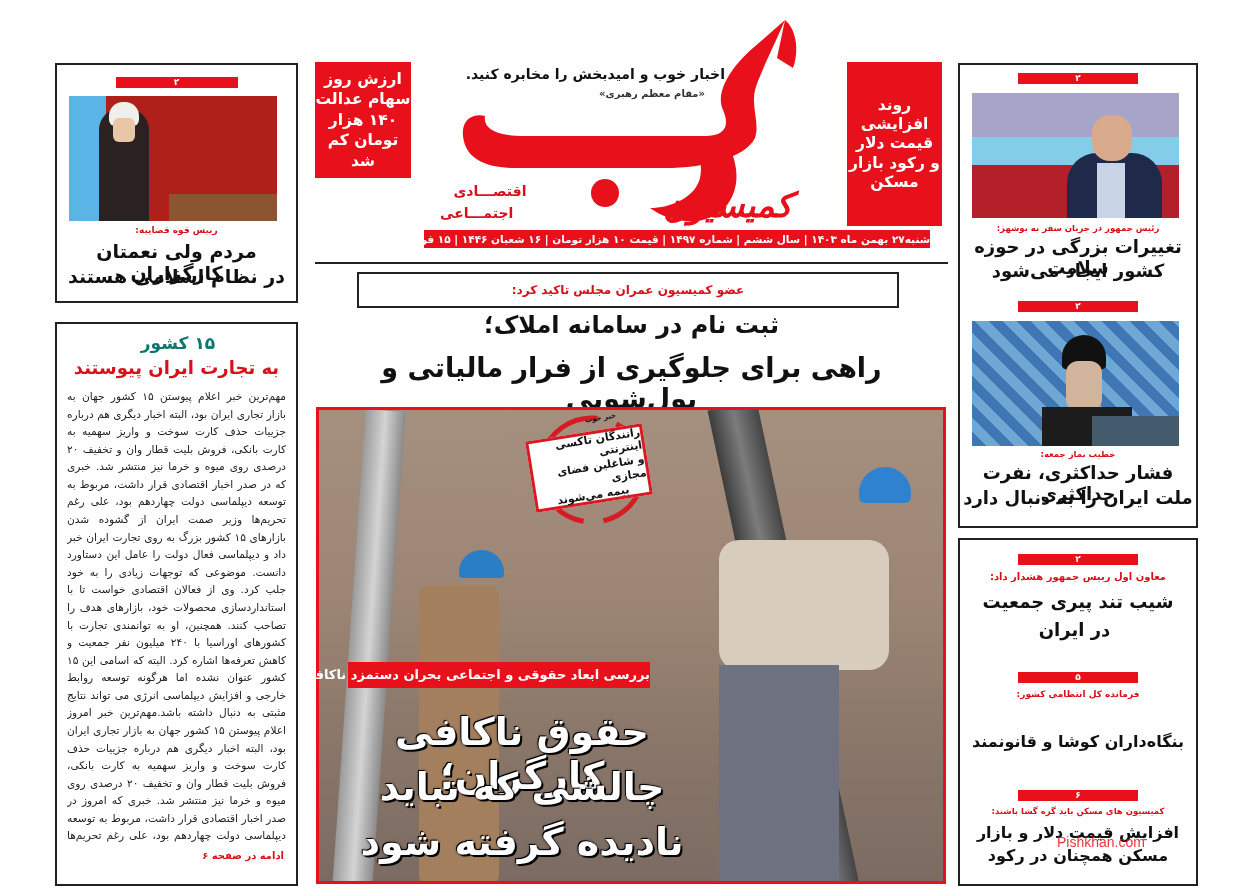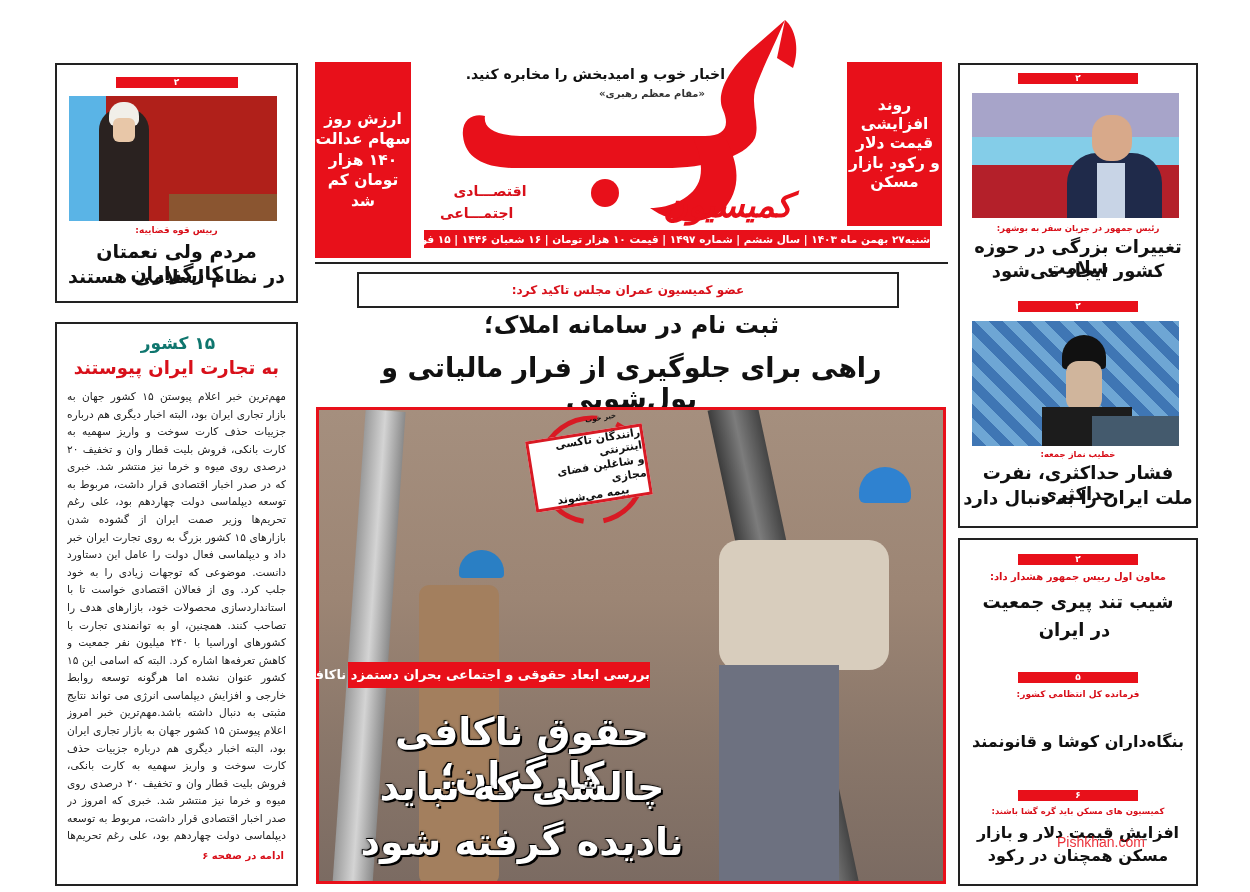--- a/index.html
+++ b/index.html
@@ -52,21 +52,21 @@
   <path d="M330 2 C340 10 345 30 338 50 L322 40 Z" fill="#e8101a"></path>
 </svg>
 <div class="motto">اخبار خوب و امیدبخش را مخابره کنید.</div>
 <div class="motto-src">«مقام معظم رهبری»</div>
 <div class="sub-ec">اقتصـــادی</div>
 <div class="sub-so">اجتمـــاعی</div>
 <div class="rooznameh">کمیسیون</div>
 <div class="dateline">شنبه۲۷ بهمن ماه ۱۴۰۳ | سال ششم | شماره ۱۴۹۷ | قیمت ۱۰ هزار تومان | ۱۶ شعبان ۱۴۴۶ | ۱۵ فوریه ۲۰۲۵</div>
 <div class="rule"></div>
 
-<div class="redbox" style="left:315px;top:62px;width:96px;height:196px;flex-direction:column;font-size:15.5px;line-height:1.32;">
+<div class="redbox" style="left:315px;top:62px;width:96px;height:116px;flex-direction:column;font-size:15.5px;line-height:1.32;">
   <span>ارزش روز</span>
   <span>سهام عدالت</span>
   <span>۱۴۰ هزار</span>
   <span>تومان کم شد</span>
 </div>
 <div class="redbox" style="left:847px;top:62px;width:95px;height:164px;flex-direction:column;font-size:15.5px;line-height:1.25;">
   <span>روند</span>
   <span>افزایشی</span>
   <span>قیمت دلار</span>
   <span>و رکود بازار</span>

